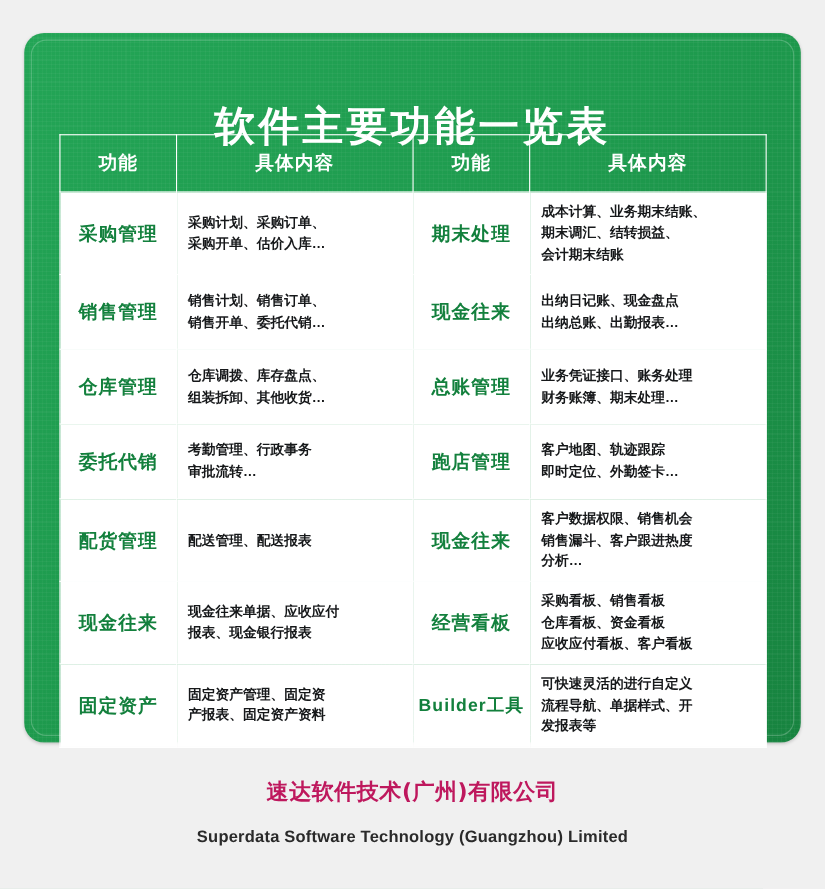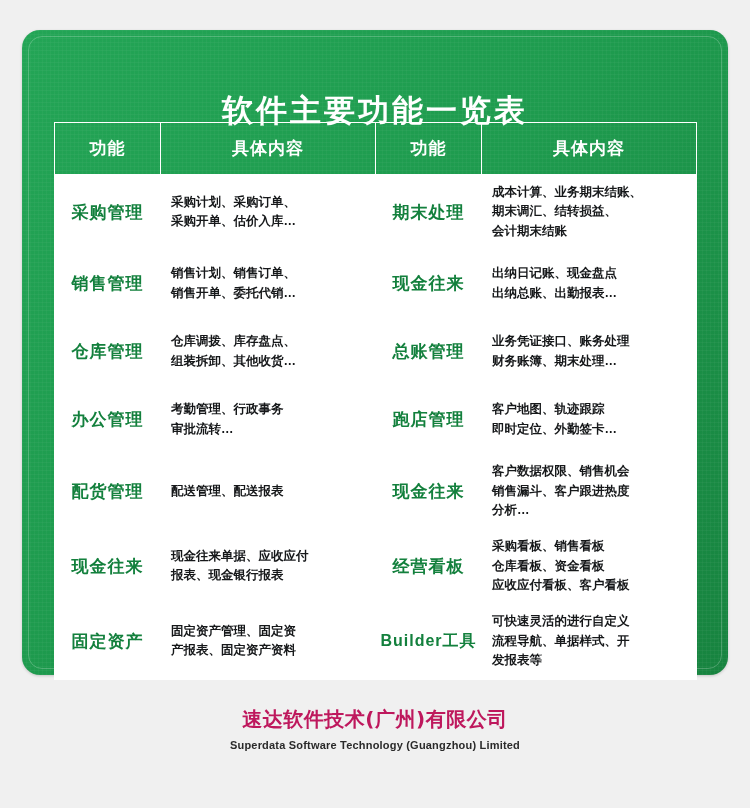--- a/index.html
+++ b/index.html
@@ -45,21 +45,21 @@
     border-radius: 14px;
     pointer-events: none;
   }
   .title {
     position: absolute;
     left: 0;
     top: 60px;
     width: 100%;
     text-align: center;
     color: #ffffff;
-    font-size: 31px;
+    font-size: 37px;
     font-weight: bold;
     letter-spacing: 3px;
     font-family: "DejaVu Sans", "Liberation Sans", sans-serif;
   }
   .table-wrap {
     position: absolute;
     left: 32px;
     top: 92px;
     width: 642px;
     border-radius: 31px;
@@ -122,23 +122,23 @@
     text-align: center;
   }
   .footer .cn {
     color: #be185d;
     font-size: 20px;
     font-weight: bold;
     letter-spacing: 0.5px;
     font-family: "DejaVu Sans", "Liberation Sans", sans-serif;
   }
   .footer .en {
-    margin-top: 6px;
+    margin-top: 19px;
     color: #2a2a2a;
-    font-size: 11px;
+    font-size: 15px;
     font-weight: bold;
     letter-spacing: 0.2px;
   }
 </style>
 </head>
 <body>
 
 <div class="page">
 
   <div class="panel">
@@ -175,21 +175,21 @@
             <td class="cat">现金往来</td>
             <td class="desc">出纳日记账、现金盘点<br>出纳总账、出勤报表…</td>
           </tr>
           <tr>
             <td class="cat">仓库管理</td>
             <td class="desc">仓库调拨、库存盘点、<br>组装拆卸、其他收货…</td>
             <td class="cat">总账管理</td>
             <td class="desc">业务凭证接口、账务处理<br>财务账簿、期末处理…</td>
           </tr>
           <tr>
-            <td class="cat">办公管理</td>
+            <td class="cat">委托代销</td>
             <td class="desc">考勤管理、行政事务<br>审批流转…</td>
             <td class="cat">跑店管理</td>
             <td class="desc">客户地图、轨迹跟踪<br>即时定位、外勤签卡…</td>
           </tr>
           <tr>
             <td class="cat">配货管理</td>
             <td class="desc">配送管理、配送报表</td>
             <td class="cat">现金往来</td>
             <td class="desc">客户数据权限、销售机会<br>销售漏斗、客户跟进热度<br>分析…</td>
           </tr>

